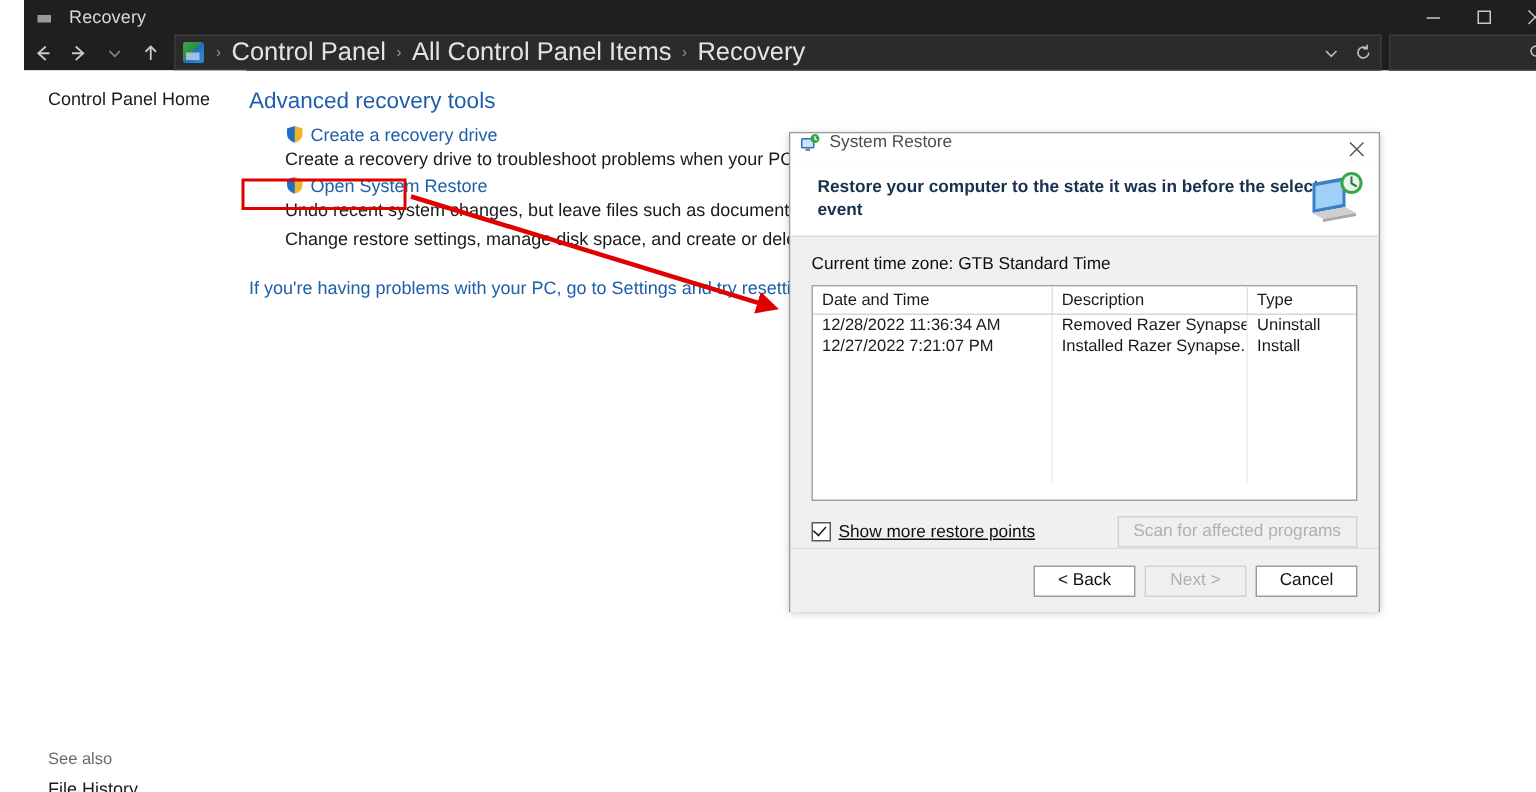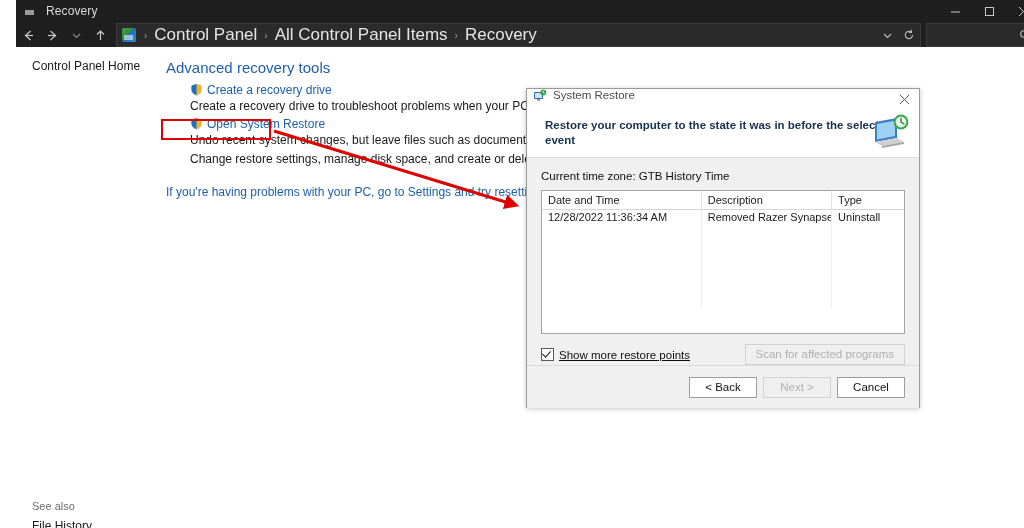--- a/index.html
+++ b/index.html
@@ -611,36 +611,41 @@
           <path d="M4 29 L26 25 L33 29 L11 33 Z" fill="#cfcfcf"></path>
           <path d="M11 33 L33 29 L33 31 L11 35 Z" fill="#a8a8a8"></path>
           <circle cx="30" cy="9" r="7.4" fill="#3aa64a"></circle>
           <circle cx="30" cy="9" r="5.4" fill="#e9f7ea"></circle>
           <path d="M30 5.2 V9.2 L33 11" stroke="#2c7d38" stroke-width="1.4" fill="none" stroke-linecap="round"></path>
         </svg>
       </div>
     </div>
 
     <div id="dlg-body">
-      <div id="tz-label">Current time zone: GTB History Time</div>
+      <div id="tz-label">Current time zone: GTB Standard Time</div>
 
       <div id="restore-table">
         <table class="rp">
           <thead>
             <tr>
               <th class="col-date">Date and Time</th>
               <th class="col-desc">Description</th>
               <th class="col-type">Type</th>
             </tr>
           </thead>
           <tbody id="rp-body">
               <tr>
                 <td class="col-date">12/28/2022 11:36:34 AM</td>
                 <td class="col-desc">Removed Razer Synapse.</td>
                 <td class="col-type">Uninstall</td>
+              </tr>
+              <tr>
+                <td class="col-date">12/27/2022 7:21:07 PM</td>
+                <td class="col-desc">Installed Razer Synapse.</td>
+                <td class="col-type">Install</td>
               </tr>
               <tr class="empty">
                 <td class="col-date">&nbsp;</td>
                 <td class="col-desc">&nbsp;</td>
                 <td class="col-type">&nbsp;</td>
               </tr>
               <tr class="empty">
                 <td class="col-date">&nbsp;</td>
                 <td class="col-desc">&nbsp;</td>
                 <td class="col-type">&nbsp;</td>

